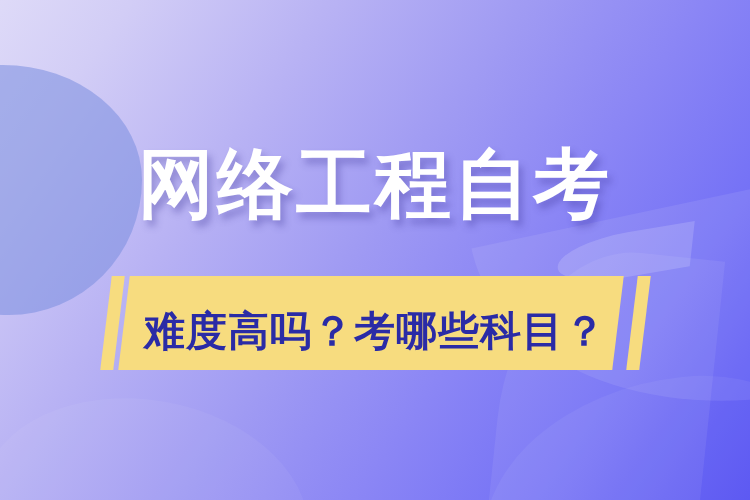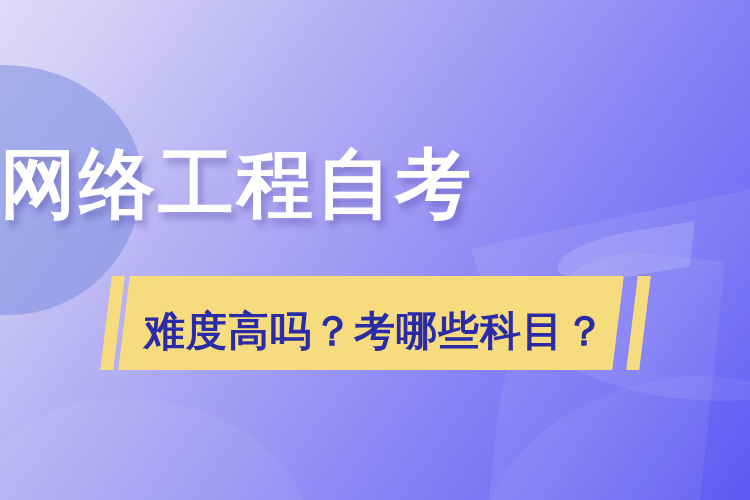--- a/index.html
+++ b/index.html
@@ -90,21 +90,21 @@
     border-radius: 60% 40% 0 0;
     transform: rotate(-6deg);
   }
 
   
   .title {
     position: absolute;
     left: 0;
     right: 0;
     top: 146px;
-    text-align: left;
+    text-align: center;
     font-family: "DejaVu Sans", "Liberation Sans", sans-serif;
     font-weight: 700;
     font-size: 76px;
     line-height: 1;
     letter-spacing: 3px;
     color: #ffffff;
     text-shadow: 4px 6px 7px rgba(60, 50, 150, 0.34);
     white-space: nowrap;
   }
 

